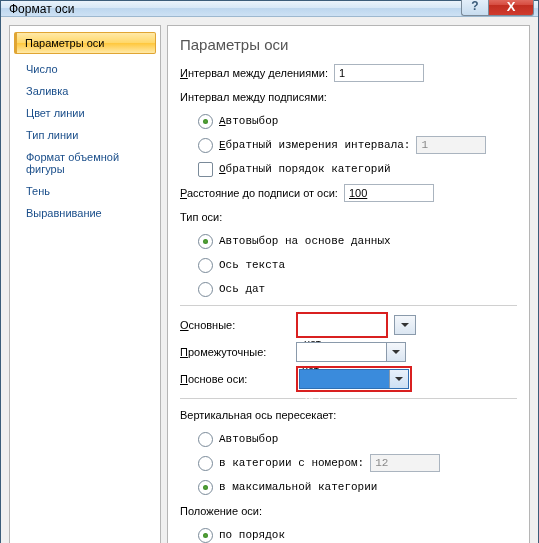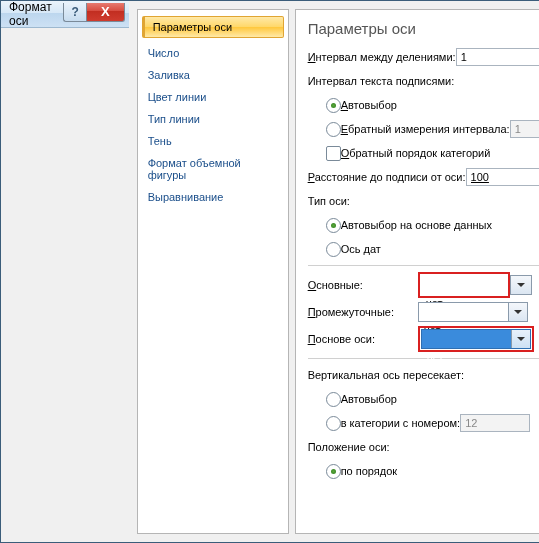--- a/index.html
+++ b/index.html
@@ -9,21 +9,21 @@
   font-size: 11px;
   background: #fff;
 }
 .window {
   width: 539px;
   height: 543px;
   border: 1px solid #3b5d7a;
   background: #f0f0f0;
   box-sizing: border-box;
   display: flex;
-  flex-direction: row;
+  flex-direction: column;
   position: relative;
 }
 .titlebar {
   height: 26px;
   background: linear-gradient(to bottom, #eaf3fb 0%, #d7e8f7 45%, #bcd6ee 46%, #cde1f4 100%);
   border-bottom: 1px solid #9db8cf;
   display: flex;
   align-items: center;
   padding-left: 8px;
   font-size: 12px;
@@ -64,21 +64,21 @@
   background:#f0f0f0;
 }
 .sidebar {
   width: 152px;
   background: #fff;
   border: 1px solid #b5b5b5;
   box-sizing: border-box;
   padding: 4px 0;
 }
 .sidebar .item {
-  padding: 5px 10px;
+  padding: 5px 16px;
   color: #1a4e8a;
   cursor: pointer;
 }
 .sidebar .item.selected {
   background: linear-gradient(to bottom,#ffe9a8 0%,#ffd86b 48%,#ffc83e 52%,#ffe9a8 100%);
   border: 1px solid #e0a533;
   border-left: 3px solid #e0a533;
   margin: 2px 4px 4px 4px;
   border-radius: 2px;
   color: #000;
@@ -94,37 +94,38 @@
 }
 .main h1 {
   margin: 0 0 10px 0;
   font-size: 15px;
   font-weight: normal;
   color: #555;
 }
 .row {
   display: flex;
   align-items: center;
+  gap: 6px;
   margin-bottom: 4px;
   min-height: 20px;
 }
 .row label { white-space: nowrap; }
 .u { text-decoration: underline; }
 input[type=text] {
   height: 18px;
   border: 1px solid #aab4bf;
   padding: 0 4px;
   font: inherit;
   box-sizing: border-box;
 }
 input[type=text][disabled] {
   background:#f3f3f3;
   color:#888;
 }
-.indent { margin-left: 18px; }
+.indent { margin-left: 18px; font-family: Liberation Mono, monospace; }
 .radio, .check {
   width: 13px; height: 13px;
   border: 1px solid #7a8a99;
   border-radius: 50%;
   display: inline-flex;
   align-items: center; justify-content: center;
   background:#fff;
   position:relative;
 }
 .radio.selected::after{
@@ -169,35 +170,35 @@
       </div>
   </div>
 
   <div class="body">
     <div class="sidebar">
       <div class="item selected"><span>Параметры оси</span></div>
       <div class="item"><span>Число</span></div>
       <div class="item"><span>Заливка</span></div>
       <div class="item"><span>Цвет линии</span></div>
       <div class="item"><span>Тип линии</span></div>
+      <div class="item"><span>Формат объемной фигуры</span></div>
       <div class="item"><span>Тень</span></div>
-      <div class="item"><span>Формат объемной фигуры</span></div>
       <div class="item"><span>Выравнивание</span></div>
     </div>
 
     <div class="main">
       <h1>Параметры оси</h1>
 
       <div class="row">
         <label><span class="u">И</span><span>нтервал между делениями:</span></label>
         <input type="text" style="width: 90px;" value="1">
       </div>
 
       <div class="row">
-        <label>Интервал текста подписями:</label>
+        <label>Интервал между подписями:</label>
       </div>
       <div class="row indent">
         <span class="radio selected"></span>
         <label><span class="u">А</span><span>втовыбор</span></label>
       </div>
       <div class="row indent">
         <span class="radio"></span>
         <label><span class="u">Е</span><span>братный измерения интервала:</span></label>
         <input type="text" disabled="" style="width: 70px;" value="1">
       </div>
@@ -210,20 +211,24 @@
         <label><span class="u">Р</span><span>асстояние до подписи от оси:</span></label>
         <input type="text" style="width: 90px; text-decoration: underline;" value="100">
       </div>
 
       <div class="row">
         <label>Тип оси:</label>
       </div>
       <div class="row indent">
         <span class="radio selected"></span>
         <label>Автовыбор на основе данных</label>
+      </div>
+      <div class="row indent">
+        <span class="radio"></span>
+        <label>Ось текста</label>
       </div>
       <div class="row indent">
         <span class="radio"></span>
         <label>Ось дат</label>
       </div>
 
       <div class="hr"></div>
 
       <div class="row">
         <label style="width:110px"><span class="u">О</span><span>сновные:</span></label>
@@ -262,20 +267,24 @@
       </div>
       <div class="row indent">
         <span class="radio"></span>
         <label>Автовыбор</label>
       </div>
       <div class="row indent">
         <span class="radio"></span>
         <label>в категории с номером:</label>
         <input type="text" disabled="" style="width: 70px;" value="12">
       </div>
+      <div class="row indent">
+        <span class="radio selected"></span>
+        <label>в максимальной категории</label>
+      </div>
 
       <div class="row">
         <label>Положение оси:</label>
       </div>
       <div class="row indent">
         <span class="radio selected"></span>
         <label>по порядок</label>
       </div>
 
     </div>

